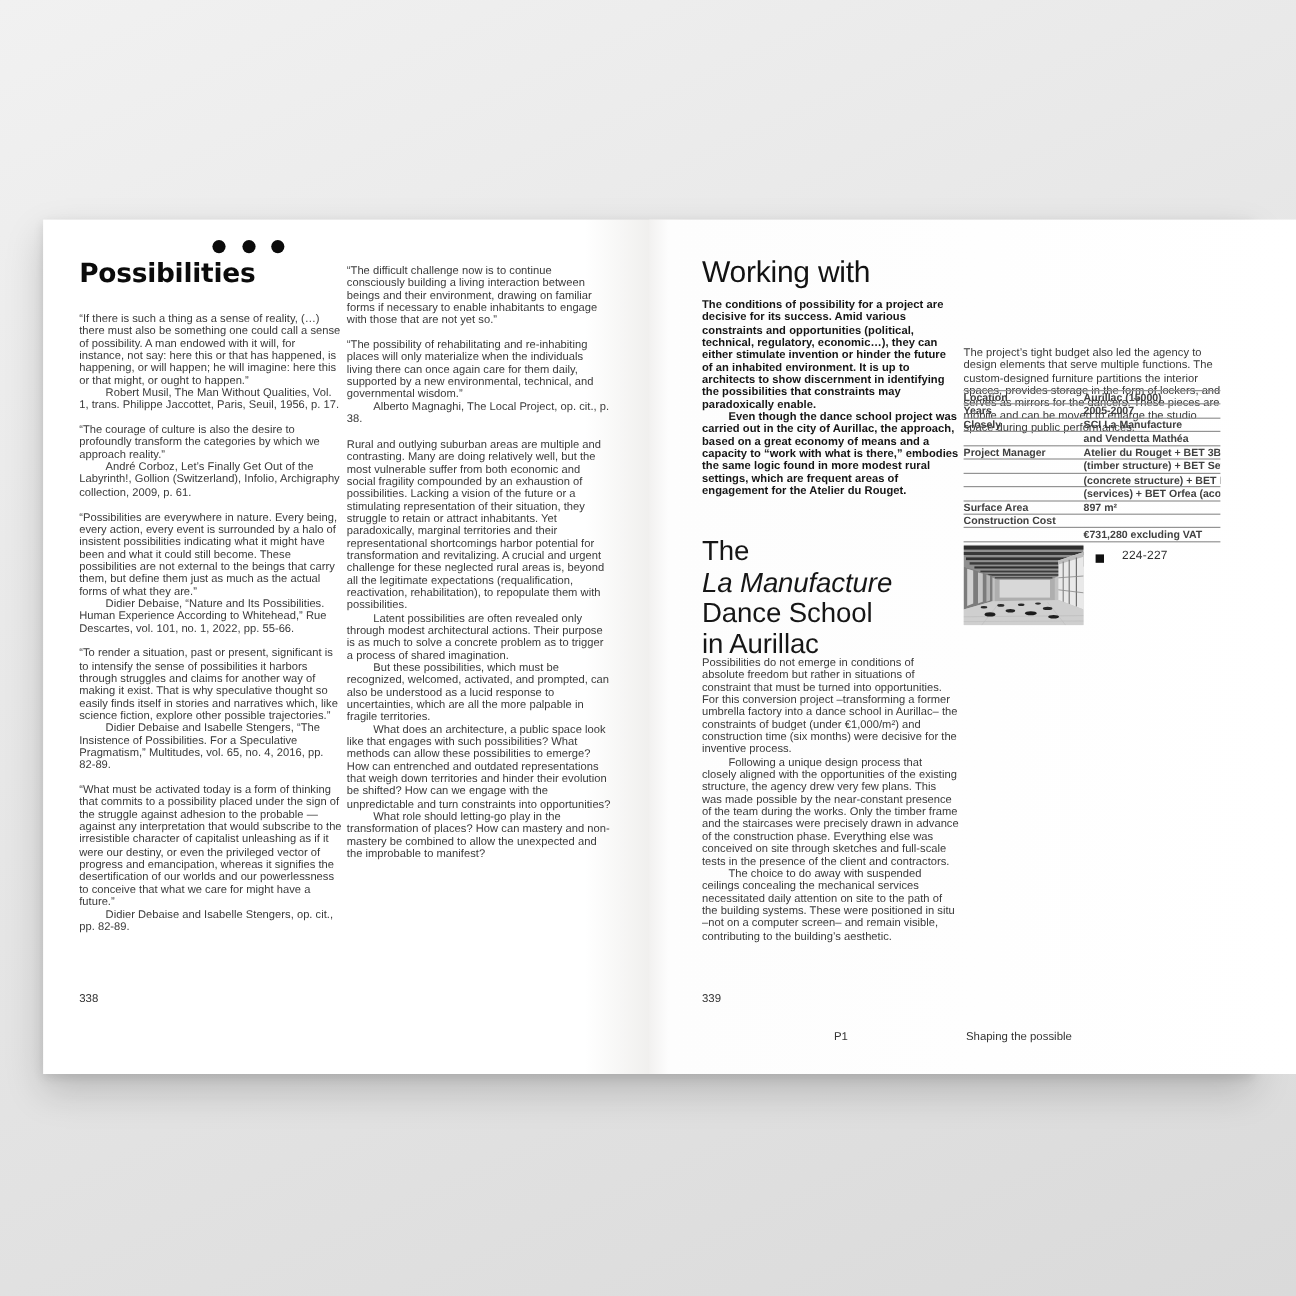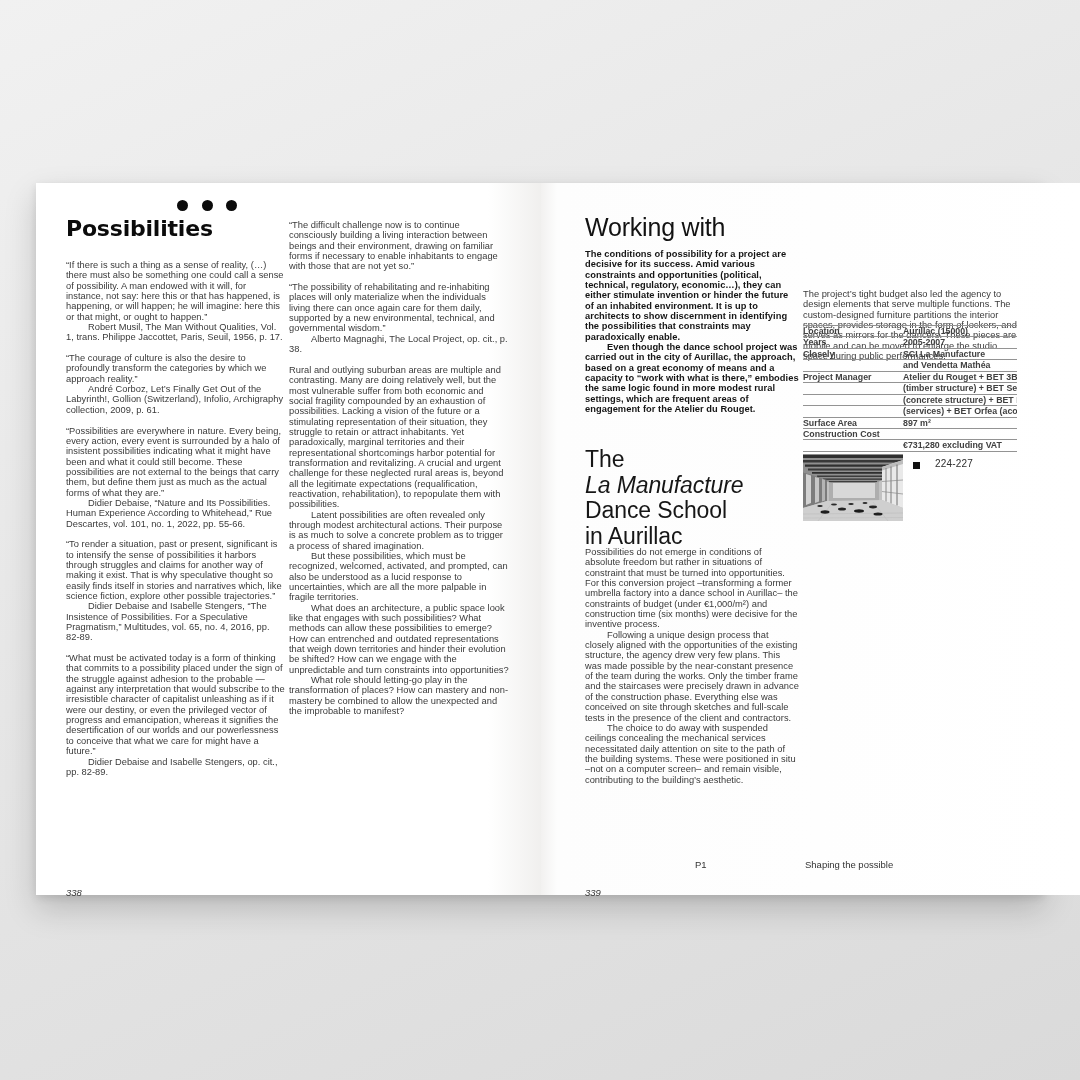--- a/index.html
+++ b/index.html
@@ -22,21 +22,21 @@
   p.ind,p.attr{text-indent:22px;}
 
   
   .dots{position:absolute;left:141px;top:17px;display:flex;gap:13.5px;}
   .dots i{width:11px;height:11px;border-radius:50%;background:#0b0b0b;display:block;}
   h1.ptitle{position:absolute;left:30px;top:34px;margin:0;
     font-family:"DejaVu Sans",sans-serif;font-weight:800;font-size:22px;line-height:24px;
     letter-spacing:-.2px;color:#0b0b0b;}
   .lcol1{left:30px;top:77px;width:219px;}
   .lcol2{left:253px;top:37px;width:220px;}
-  .folio{position:absolute;top:704px;font-size:9.5px;color:#333;font-style:italic;}
+  .folio{position:absolute;top:644px;font-size:9.5px;color:#333;}
   .folio-l{left:30px;}
 
   
   h2.wtitle{position:absolute;left:44px;top:30px;margin:0;font-weight:400;
     font-size:25px;line-height:28px;letter-spacing:-.2px;color:#121212;}
   .intro{left:44px;top:66px;width:214px;}
   .intro p{font-weight:bold;color:#151515;letter-spacing:.05px;}
   .stitle{position:absolute;left:44px;top:264px;font-weight:300;font-size:23px;
     line-height:25.5px;letter-spacing:-.1px;color:#161616;}
   .stitle .it{font-style:italic;}

